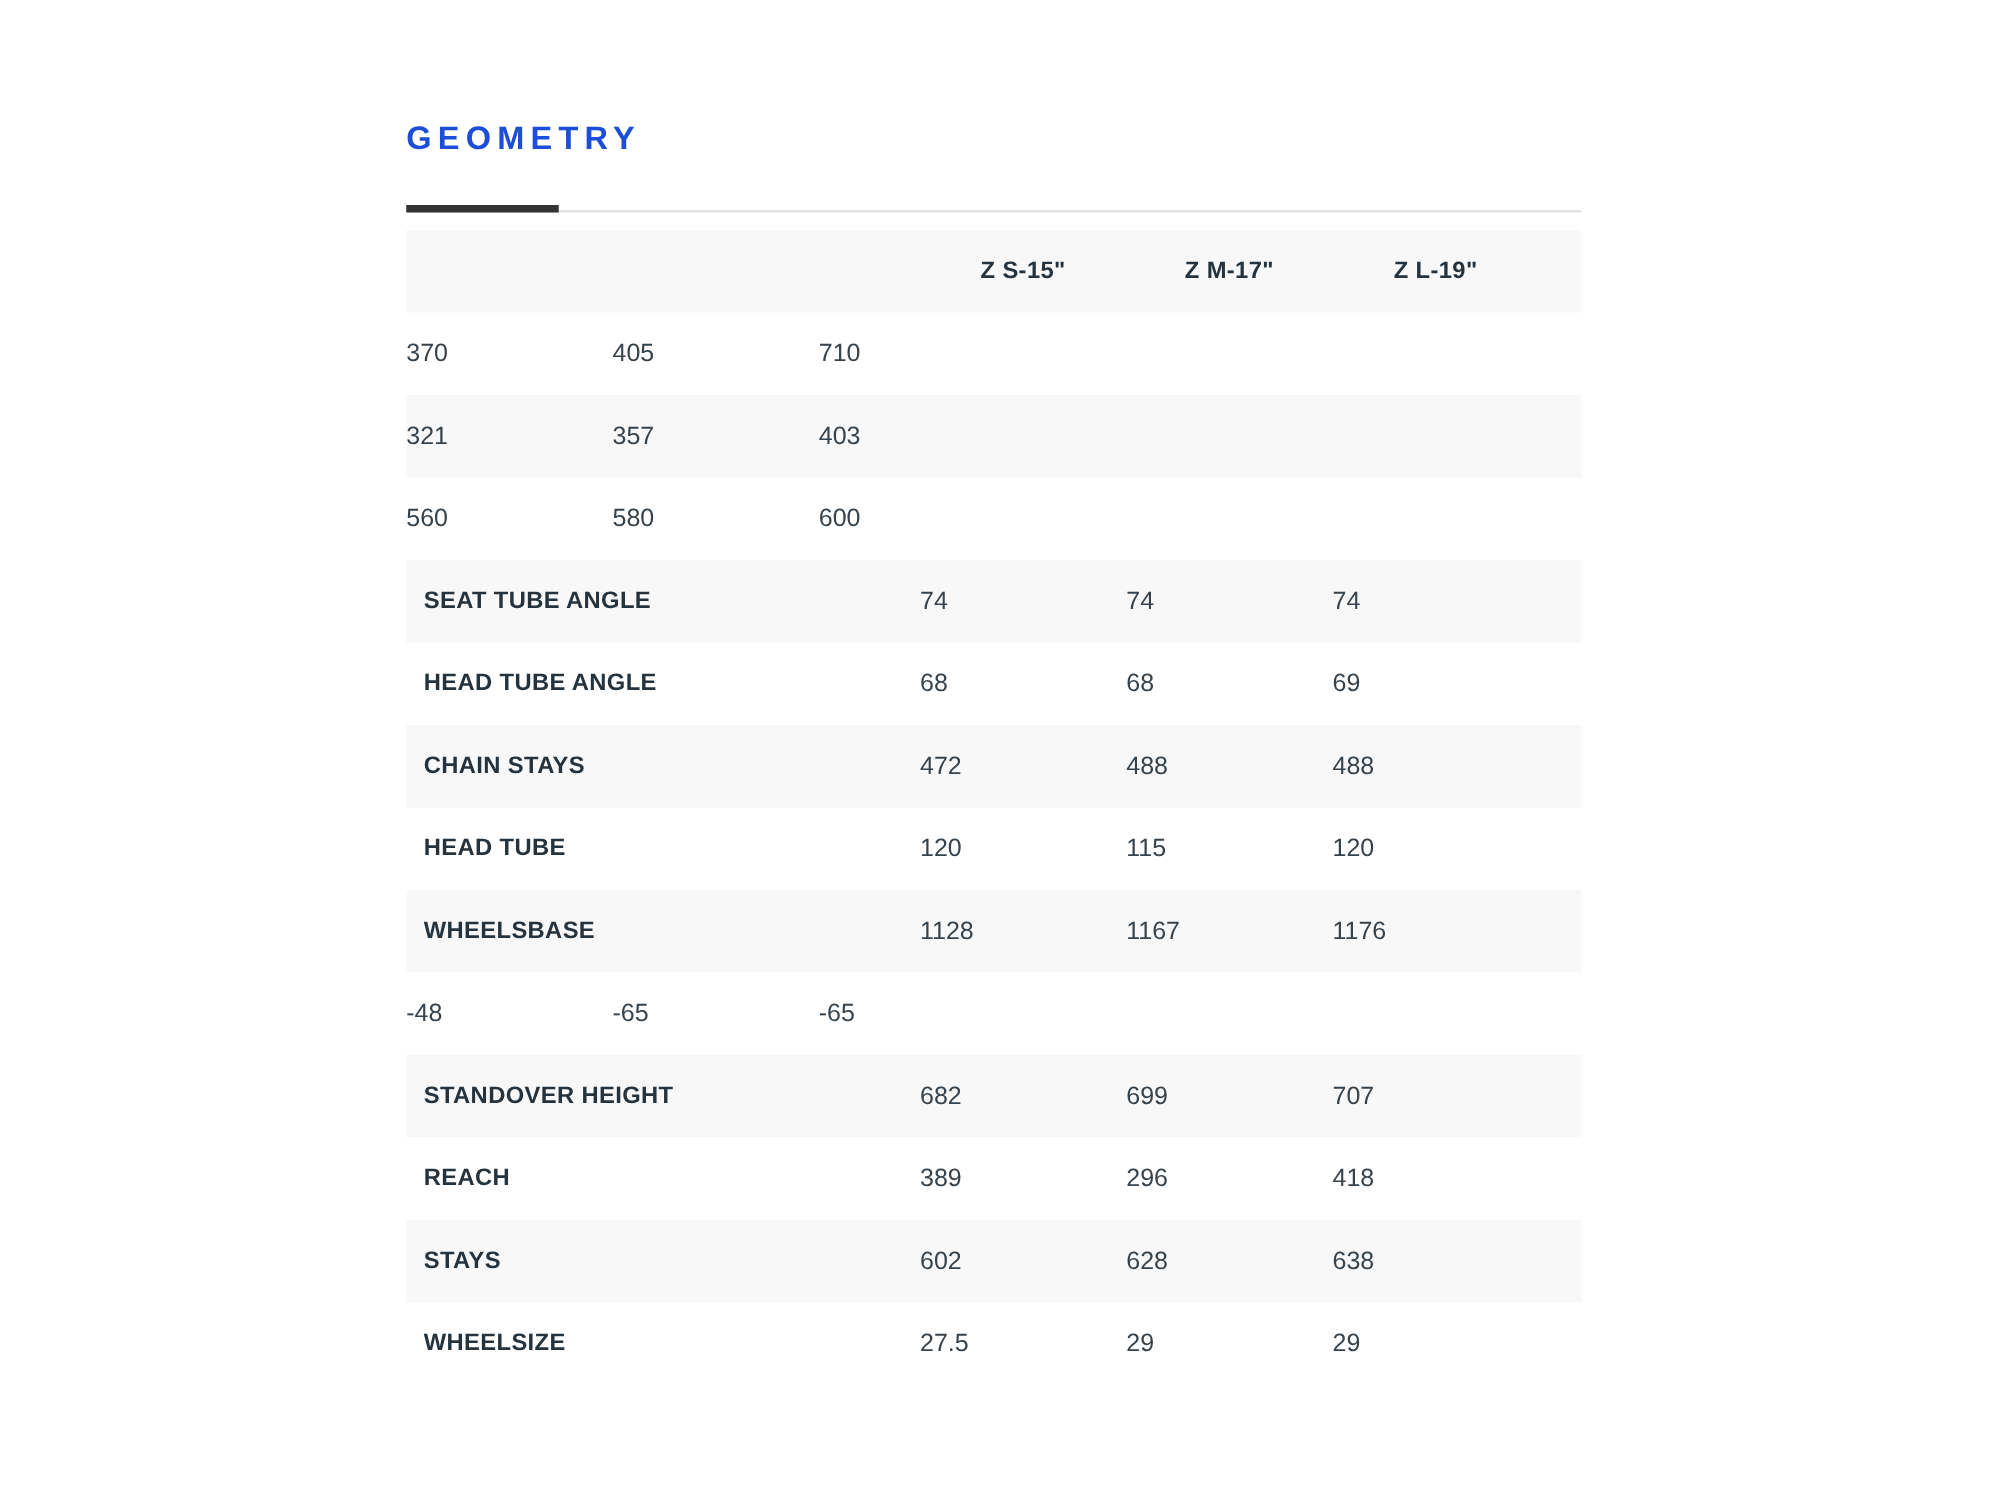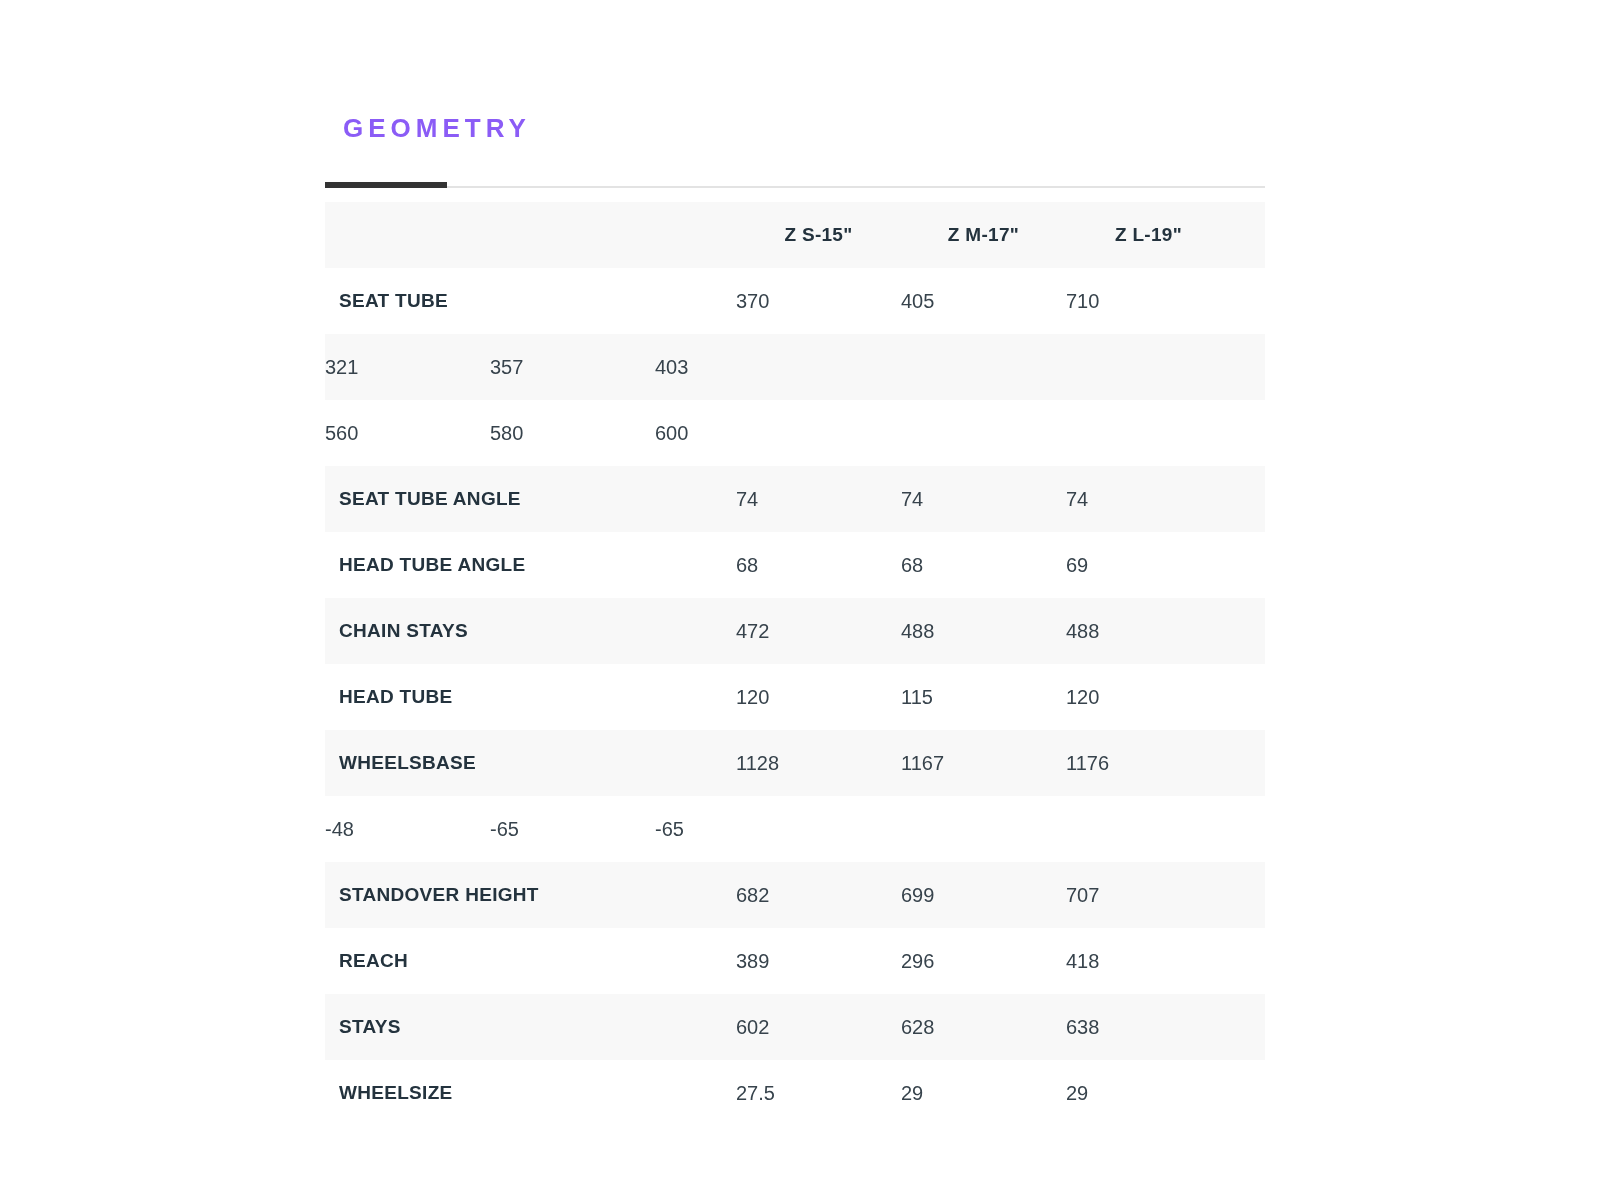--- a/index.html
+++ b/index.html
@@ -15,26 +15,26 @@
     background: #ffffff;
     overflow: hidden;
   }
   .container {
     position: absolute;
     left: 325px;
     top: 92px;
     width: 940px;
   }
   .page-title {
-    margin: 18px;
+    margin: 0;
     font-size: 26px;
     line-height: 36px;
     font-weight: bold;
     letter-spacing: 5px;
-    color: #8b5cf6;
+    color: #1d4ed8;
   }
   .rule {
     position: relative;
     height: 6px;
     margin-top: 36px;
   }
   .rule-line {
     position: absolute;
     left: 0;
     right: 0;
@@ -102,21 +102,20 @@
     <div class="geo-table">
 
       <div class="trow">
         <div class="row-label"></div>
         <div class="head-cell">Z S-15"</div>
         <div class="head-cell">Z M-17"</div>
         <div class="head-cell">Z L-19"</div>
       </div>
 
       <div class="trow">
-        <div class="row-label">SEAT TUBE</div>
         <div class="cell">370</div>
         <div class="cell">405</div>
         <div class="cell">710</div>
       </div>
 
       <div class="trow">
         <div class="cell">321</div>
         <div class="cell">357</div>
         <div class="cell">403</div>
       </div>

